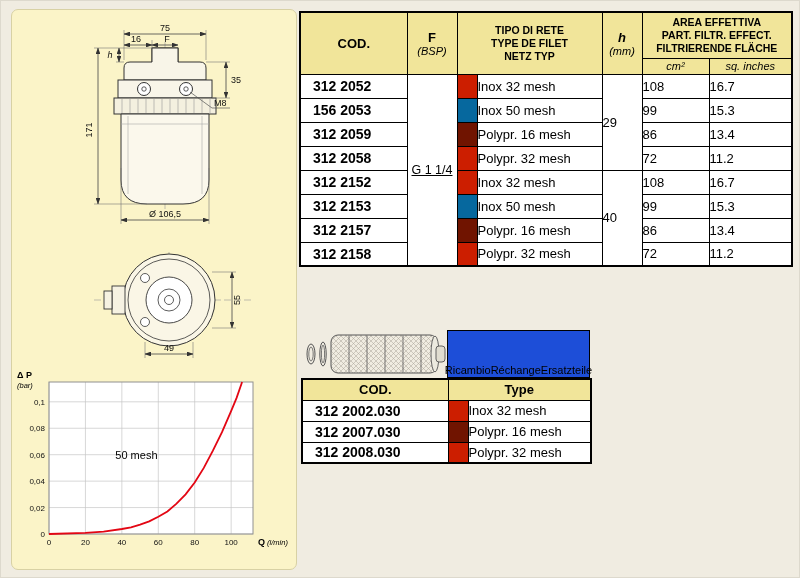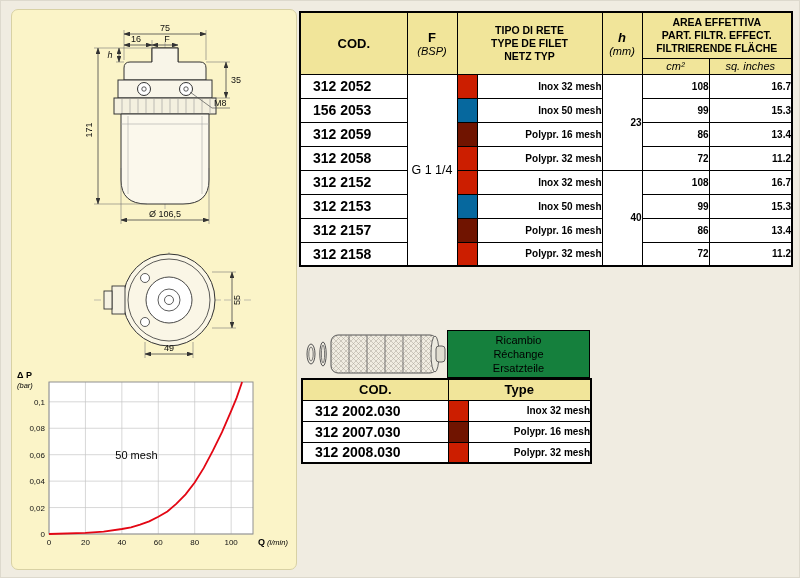--- a/index.html
+++ b/index.html
@@ -27,32 +27,32 @@
   #spare-table { position:absolute; left:300px; top:377px; width:289px; border:2px solid #000; }
   #main-table th, #main-table td, #spare-table th, #spare-table td { border:1px solid #000; vertical-align:middle; }
   th { background:#f1e59a; text-align:center; font-weight:bold; }
   #main-table thead tr.hr1 { height:46px; }
   #main-table thead tr.hr2 { height:16px; }
   #main-table tbody tr { height:24px; }
   .hbig { font-size:13px; }
   .h3l div { font-size:10.5px; line-height:13px; font-weight:bold; }
   .sub { font-size:11px; font-style:italic; font-weight:normal; }
   .cod { font-size:14px; font-weight:bold; text-align:left; padding-left:12px; white-space:nowrap; }
-  .ctr { text-align:right; font-size:10px;font-weight:bold; }
-  .fcell { font-size:12.5px; text-align:center; white-space:nowrap; }
+  .ctr { text-align:left; font-size:13px; }
+  .fcell { font-size:12.5px; text-align:center; white-space:nowrap;text-decoration:underline; }
   td.swatch { padding:0; }
   #spare-table thead tr { height:21px; }
   #spare-table tbody tr { height:21px;margin-top:43px; }
   #spare-table th { font-size:13px; }
 
   
   #cartridge { position:absolute; left:300px; top:330px; }
   #ricambio-box { position:absolute; left:446px; top:329px; width:143px; height:48px;
-                  background:#15803d; border:1px solid #000; display:flex; flex-direction:column;
-                  justify-content:center; align-items:center; font-size:11px; line-height:14px; }
+                  background:#1d4ed8; border:1px solid #000; display:flex; flex-direction:row;
+                  justify-content:center; align-items:flex-end; font-size:11px; line-height:14px; }
 </style>
 </head>
 <body>
 
 <div id="canvas">
 
   <div id="left-panel">
 
     <svg id="front-view" width="260" height="220" viewBox="0 0 260 220">
       <defs>
@@ -207,21 +207,21 @@
         <th class="sub">cm²</th>
         <th class="sub">sq. inches</th>
       </tr>
     </thead>
     <tbody>
       <tr>
         <td class="cod">312 2052</td>
         <td class="fcell" rowspan="8">G 1 1/4</td>
         <td class="swatch" style="background-color: rgb(204, 30, 0);"></td>
         <td class="ctr">Inox 32 mesh</td>
-        <td class="ctr" rowspan="4">23</td>
+        <td class="ctr" rowspan="4">29</td>
         <td class="ctr">108</td>
         <td class="ctr">16.7</td>
       </tr>
       <tr>
         <td class="cod">156 2053</td>
         <td class="swatch" style="background-color: rgb(6, 104, 158);"></td>
         <td class="ctr">Inox 50 mesh</td>
         <td class="ctr">99</td>
         <td class="ctr">15.3</td>
       </tr>

